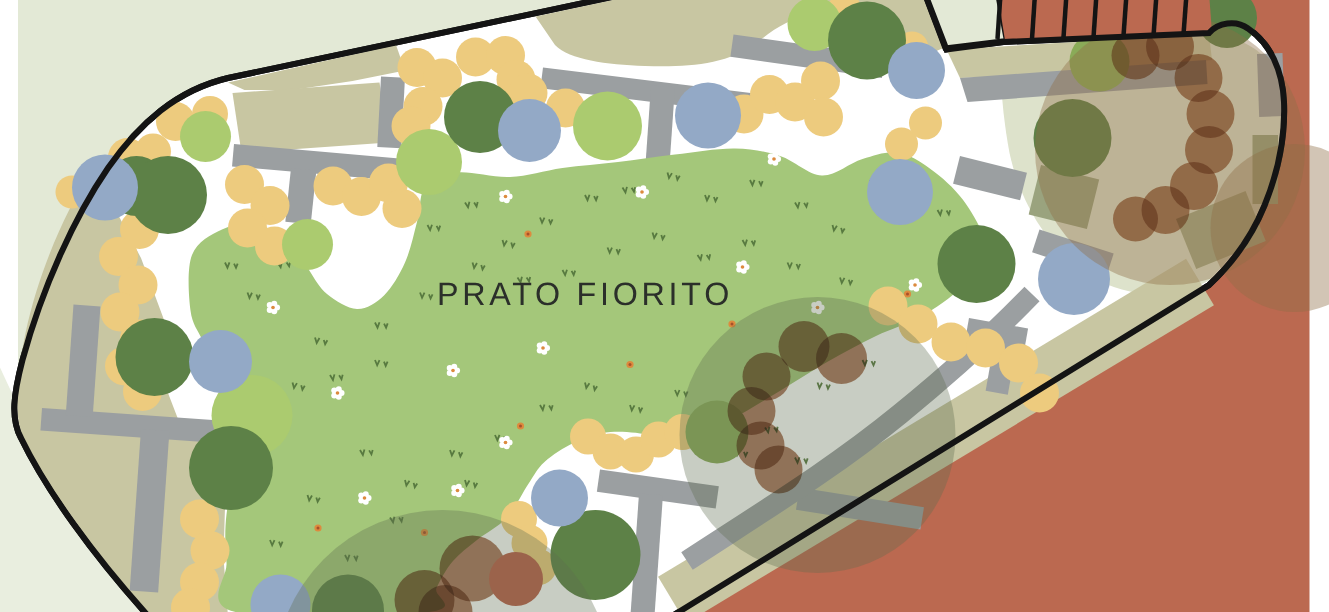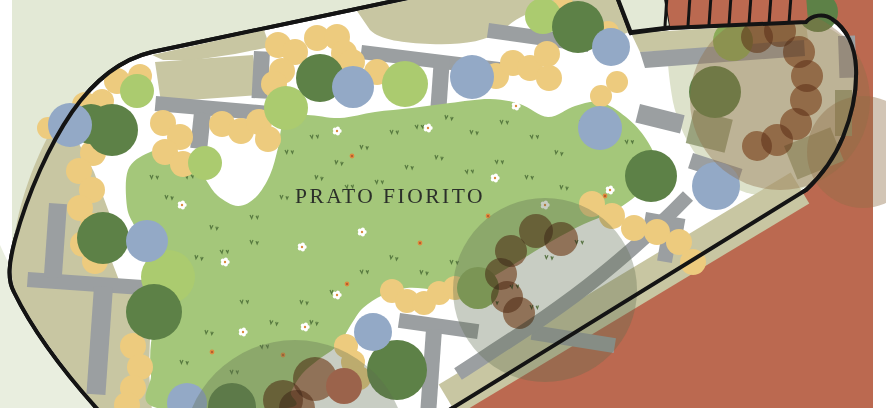--- a/index.html
+++ b/index.html
@@ -1,17 +1,17 @@
 <!DOCTYPE html>
 <html><head>
 <meta charset="utf-8">
 <style>
   html,body{margin:0;padding:0;background:#ffffff;}
   .stage{width:886px;height:408px;position:relative;overflow:hidden;background:#14b8a6;
-         font-family:Liberation Serif, serif;}
+         font-family:Liberation Sans, sans-serif;}
   svg{display:block;}
   .sage{fill:#e3e9d6;}
   .sage-light{fill:#e9eedf;}
   .terracotta{fill:#bb6950;}
   .park{fill:#ffffff;stroke:#141414;stroke-width:4;}
   .khaki{fill:#c8c6a2;}
   .khaki-stroke{stroke:#c8c6a2;stroke-width:36;fill:none;}
   .lobe-pale{fill:#dde2cb;}
   .sageblock{fill:#9aa37e;}
   .sageblock2{fill:#a4ab86;}

